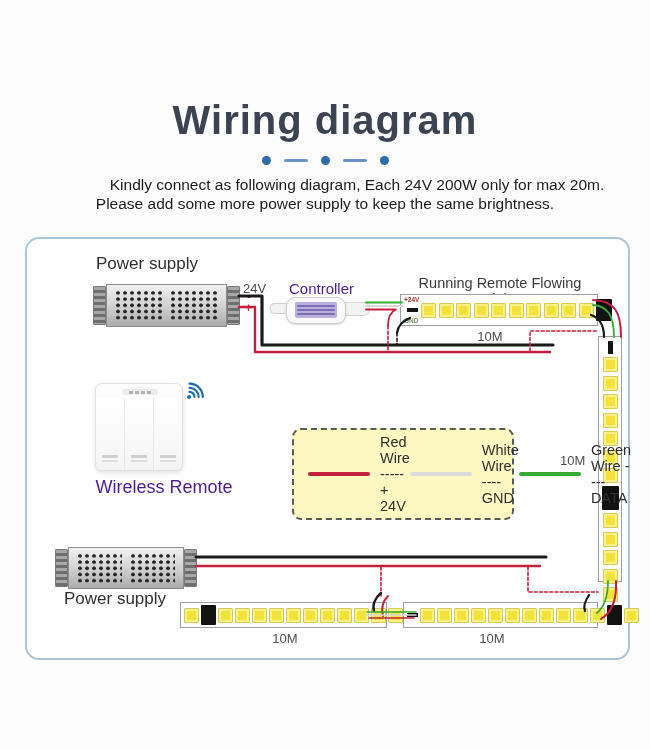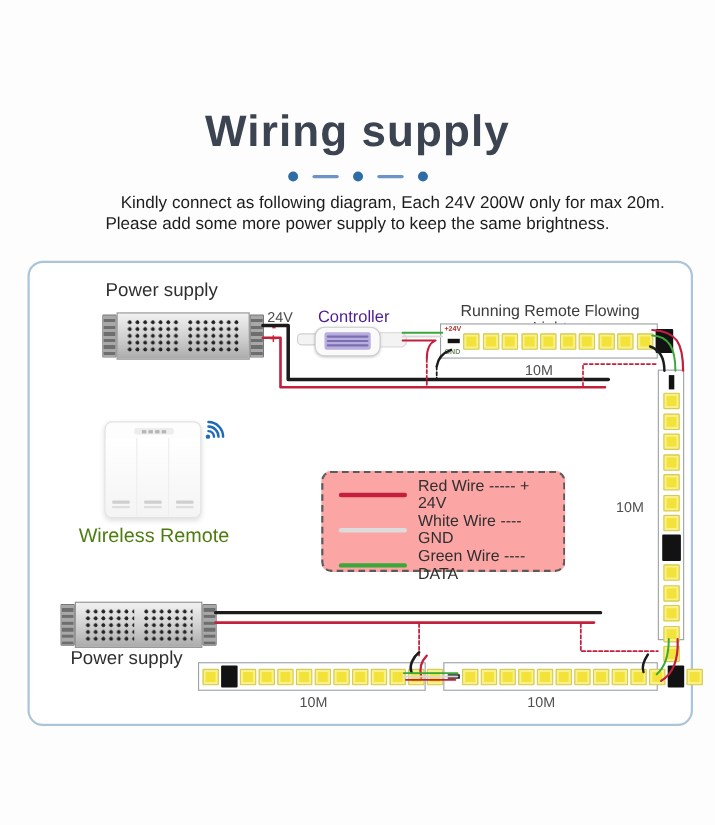--- a/index.html
+++ b/index.html
@@ -53,42 +53,42 @@
   .lbl-10m{font-size:13px;color:#4f4f4f;}
 
   
   .remote{left:95px;top:383px;width:88px;height:88px;background:#fdfdfd;border:1px solid #e2e2e2;border-radius:7px;box-shadow:0 2px 5px rgba(0,0,0,.12);display:flex;padding-top:14px;box-sizing:border-box;overflow:hidden;}
   .remote-top{position:absolute;left:26px;top:5px;width:36px;height:6px;background:#ededed;border-radius:2px;display:flex;gap:2px;align-items:center;justify-content:center;}
   .remote-top i{display:block;width:4px;height:3px;background:#b5b5b5;}
   .remote-panel{flex:1;border-right:1px solid #e8e8e8;position:relative;background:linear-gradient(180deg,#ffffff,#f4f4f4);}
   .remote-panel:last-child{border-right:none;}
   .remote-mark{position:absolute;left:50%;bottom:12px;transform:translateX(-50%);width:16px;height:3px;background:#cfcfcf;border-radius:1px;}
   .remote-mark::after{content:"";position:absolute;left:0;top:5px;width:16px;height:2px;background:#dddddd;}
-  .lbl-remote{font-size:18px;color:#4d7c0f;}
-
-  
-  .legend{left:292px;top:428px;width:222px;height:92px;border:2px dashed #5a5a5a;border-radius:9px;background:#fca5a5;display:flex;flex-direction:column;justify-content:space-evenly;padding:4px 14px;box-sizing:border-box;}
+  .lbl-remote{font-size:18px;color:#4c1d95;margin-left:24px;}
+
+  
+  .legend{left:292px;top:428px;width:222px;height:92px;border:2px dashed #5a5a5a;border-radius:9px;background:#fef9c3;display:flex;justify-content:space-evenly;padding:4px 14px;box-sizing:border-box;}
   .legend-row{display:flex;align-items:center;gap:10px;}
   .legend-line{width:62px;height:3.5px;border-radius:2px;flex-shrink:0;}
   .lg-red{background:#c2203d;}
   .lg-green{background:#3aa838;}
   .lg-white{background:#dcdcdc;}
   .legend-text{font-size:14.5px;color:#2f2f2f;}
 
   svg.wires{left:0;top:0;pointer-events:none;}
   .wires path{fill:none;stroke-linecap:round;stroke-linejoin:round;}
   .wb{stroke:#1b1b1b;}
   .wr{stroke:#c2203d;}
   .wg{stroke:#3aa838;}
   .ww{stroke:#d9d9d9;}
 </style>
 </head>
 <body>
 
-<div class="abs title">Wiring supply</div>
+<div class="abs title">Wiring diagram</div>
 <div class="abs deco">
   <span class="dot"></span>
   <span class="dash"></span>
   <span class="dot"></span>
   <span class="dash"></span>
   <span class="dot"></span>
 </div>
 <div class="abs sub sub1">Kindly connect as following diagram, Each 24V 200W only for max 20m.</div>
 <div class="abs sub sub2">Please add some more power supply to keep the same brightness.</div>
 

